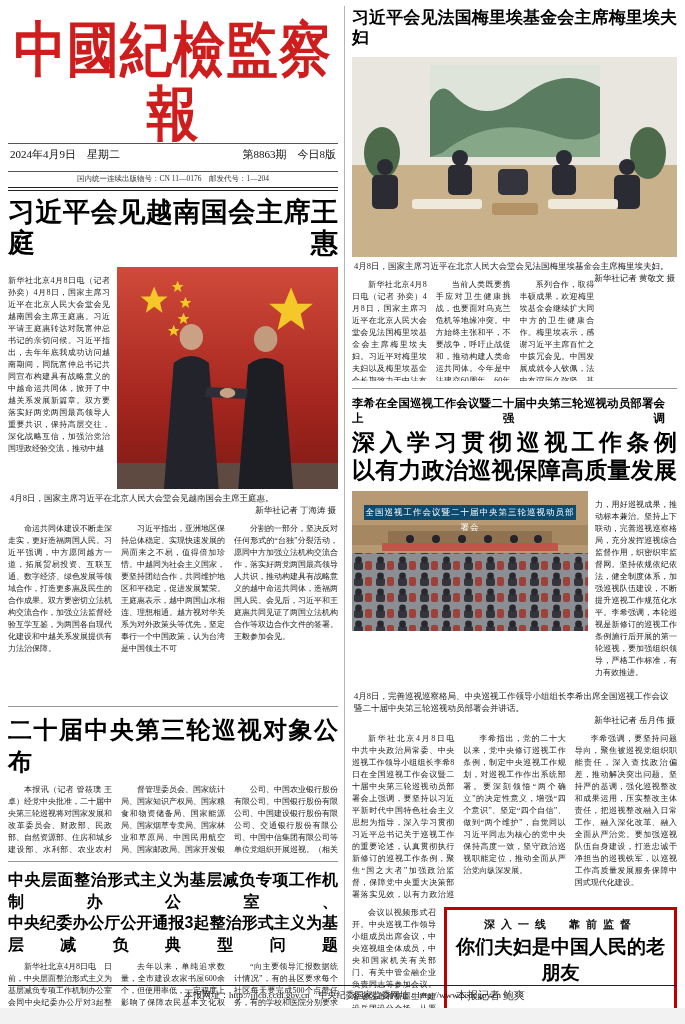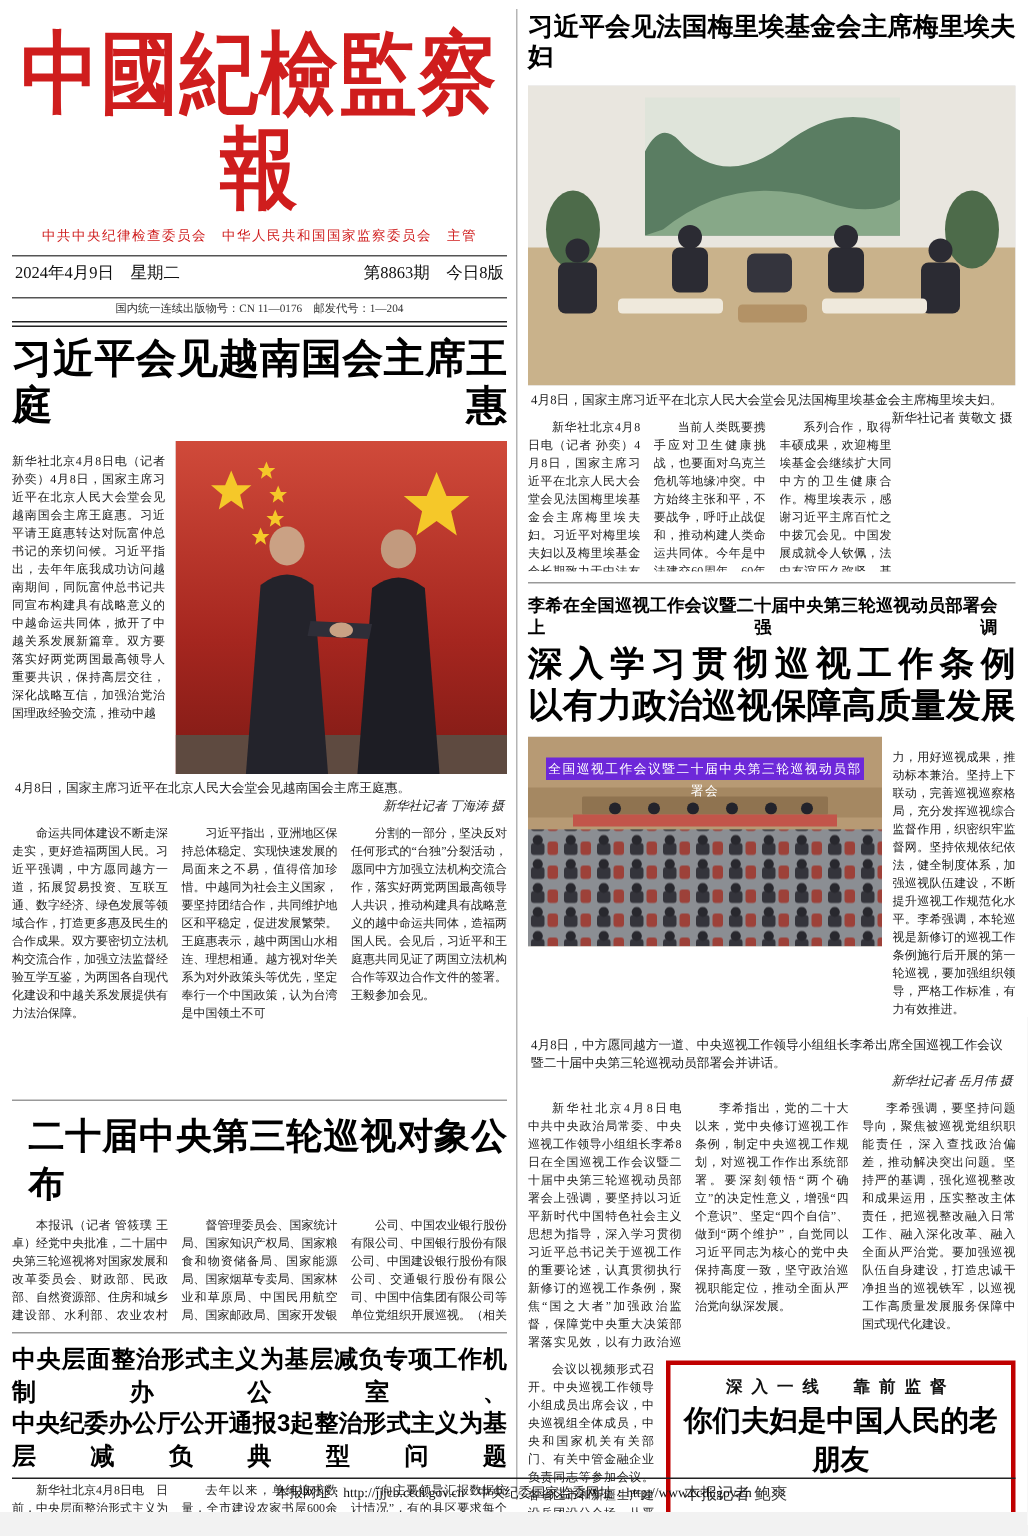--- a/index.html
+++ b/index.html
@@ -19,36 +19,36 @@
   .dateline{display:flex;justify-content:space-between;font-size:11px;padding:3px 2px;color:#111;}
   .pubnum{font-size:7.5px;color:#333;text-align:center;padding:2px 0 3px 0;}
   .dbl-rule{border-top:1px solid #222;border-bottom:1px solid #222;height:2px;margin-bottom:6px;}
 
   
   .hl-sans{font-family:"Liberation Sans",sans-serif;font-weight:900;color:#000;}
   .hl1{font-size:27px;line-height:1.15;text-align:justify;text-align-last:justify;margin:4px 0 8px 0;}
   .hlR1{font-size:17px;line-height:1.2;text-align:justify;text-align-last:justify;margin:2px 0 8px 0;}
   .kicker{font-size:11.5px;text-align:justify;text-align-last:justify;margin:4px 12px 2px 0;}
   .hl2line{font-size:23px;line-height:1.25;text-align:justify;text-align-last:justify;}
-  .hl-list{font-size:24px;text-align:justify;text-align-last:justify;margin:6px 0 6px 11px;}
+  .hl-list{font-size:24px;text-align:justify;text-align-last:justify;margin:6px 0 6px 0;}
   .hl-small2{font-size:16px;line-height:1.35;text-align:justify;text-align-last:justify;margin:4px 0 6px 0;}
 
   
   .cols{display:flex;gap:9px;overflow:hidden;}
   .col{flex:1;font-size:8px;line-height:1.5;text-align:justify;overflow:hidden;color:#222;}
   .col p{margin:0;text-indent:2em;}
   .lead-row{display:flex;gap:7px;}
   .lead-col{width:102px;flex:none;font-size:8px;line-height:1.5;text-align:justify;overflow:hidden;}
   .caption{font-size:8.5px;color:#222;margin:4px 2px 6px 2px;line-height:1.4;}
-  .credit{display:block;text-align:right;color:#222;font-style:italic;}
+  .credit{display:block;text-align:right;color:#222;}
   .sec-rule{border-top:1px solid #999;margin:7px 0;}
 
   .photo{position:relative;background:#ddd;overflow:hidden;flex:1;}
   .photo svg{display:block;width:100%;height:100%;}
-  .banner-overlay{position:absolute;left:5%;right:5%;top:14px;height:15px;background:#6d28d9;
+  .banner-overlay{position:absolute;left:5%;right:5%;top:14px;height:15px;background:#0c4a6e;
       color:#fff;font-size:8.5px;line-height:15px;text-align:center;letter-spacing:1px;
       font-family:"Liberation Sans",sans-serif;}
 
   
   .bottom-row{display:flex;gap:8px;margin-top:6px;}
   .cont-col{width:84px;flex:none;font-size:8px;line-height:1.5;text-align:justify;overflow:hidden;}
   .red-box{flex:1;border:3px solid #c00000;padding:7px 9px 6px 9px;height:146px;overflow:hidden;}
   .rb-kicker{font-size:11px;font-weight:bold;text-align:center;letter-spacing:6px;
              font-family:"Liberation Sans",sans-serif;color:#111;}
   .rb-head{font-size:19px;font-weight:900;text-align:center;margin:2px 0 2px 0;
@@ -63,21 +63,20 @@
 </style>
 </head>
 <body>
 
 <div class="page">
   <div class="vdivider"></div>
 
   <div class="region-left">
     <div class="masthead">
       <div class="mast-title">中國紀檢監察報</div>
-      <div class="mast-org">中共中央纪律检查委员会　中华人民共和国国家监察委员会　主管</div>
       <div class="mast-rule"></div>
       <div class="dateline">
         <span>2024年4月9日　星期二</span>
         <span>第8863期　今日8版</span>
       </div>
       <div class="mast-rule"></div>
       <div class="pubnum">国内统一连续出版物号：CN 11—0176　邮发代号：1—204</div>
       <div class="dbl-rule"></div>
     </div>
 
@@ -252,21 +251,21 @@
             <rect y="62" width="236" height="78" fill="url(#aud)"></rect>
             <rect y="62" width="236" height="78" fill="rgba(70,60,55,0.18)"></rect>
           </svg>
           <div class="banner-overlay">全国巡视工作会议暨二十届中央第三轮巡视动员部署会</div>
         </div>
         <div class="lead-col" style="width:auto;flex:1;">
           <p>力，用好巡视成果，推动标本兼治。坚持上下联动，完善巡视巡察格局，充分发挥巡视综合监督作用，织密织牢监督网。坚持依规依纪依法，健全制度体系，加强巡视队伍建设，不断提升巡视工作规范化水平。李希强调，本轮巡视是新修订的巡视工作条例施行后开展的第一轮巡视，要加强组织领导，严格工作标准，有力有效推进。</p>
         </div>
       </div>
       <div class="caption">
-        <span>4月8日，中方愿同越方一道、中央巡视工作领导小组组长李希出席全国巡视工作会议暨二十届中央第三轮巡视动员部署会并讲话。</span>
+        <span>4月8日，完善巡视巡察格局、中央巡视工作领导小组组长李希出席全国巡视工作会议暨二十届中央第三轮巡视动员部署会并讲话。</span>
         <span class="credit">新华社记者 岳月伟 摄</span>
       </div>
       <div class="cols" style="height:168px;">
         <div class="col">
             <p>新华社北京4月8日电　中共中央政治局常委、中央巡视工作领导小组组长李希8日在全国巡视工作会议暨二十届中央第三轮巡视动员部署会上强调，要坚持以习近平新时代中国特色社会主义思想为指导，深入学习贯彻习近平总书记关于巡视工作的重要论述，认真贯彻执行新修订的巡视工作条例，聚焦“国之大者”加强政治监督，保障党中央重大决策部署落实见效，以有力政治巡视服务保障高质量发展。</p>
           </div>
         <div class="col">
             <p>李希指出，党的二十大以来，党中央修订巡视工作条例，制定中央巡视工作规划，对巡视工作作出系统部署。要深刻领悟“两个确立”的决定性意义，增强“四个意识”、坚定“四个自信”、做到“两个维护”，自觉同以习近平同志为核心的党中央保持高度一致，坚守政治巡视职能定位，推动全面从严治党向纵深发展。</p>
           </div>
         <div class="col">

